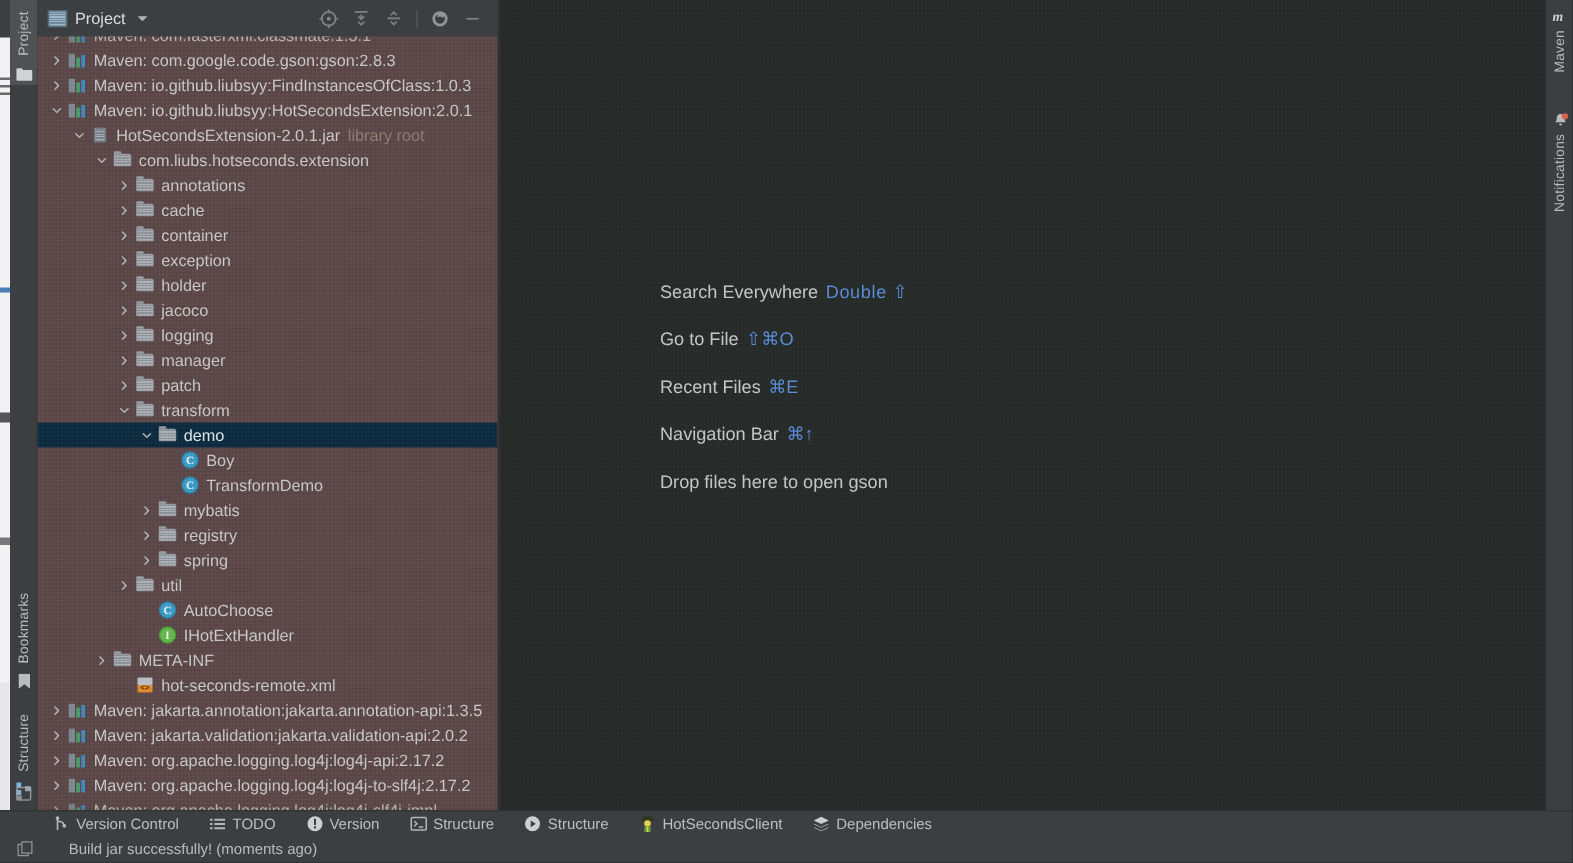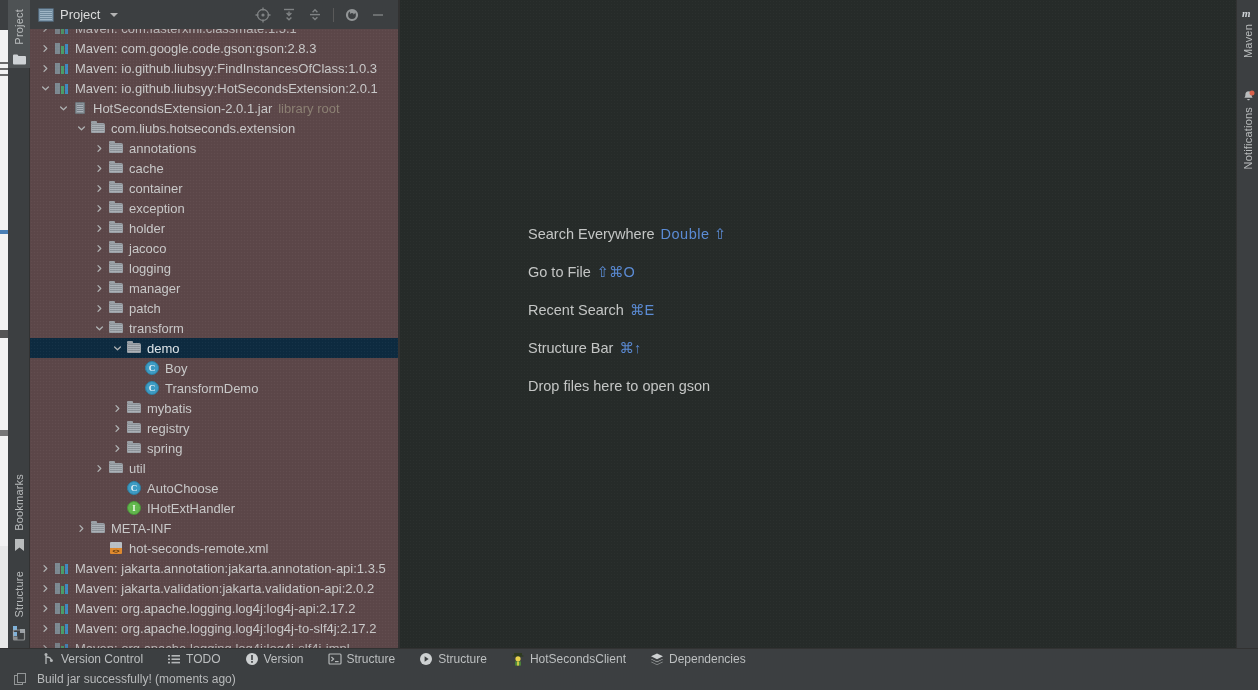--- a/index.html
+++ b/index.html
@@ -250,21 +250,21 @@
   .bbtn { display: flex; align-items: center; gap: 5px; cursor: default; }
   .bbtn .bl { font-size: 12px; color: #bcbfc0; white-space: nowrap; }
   .bico { width: 14px; height: 14px; position: relative; flex:0 0 14px; }
 
   
   .statusbar {
     position: absolute; left: 0; bottom: 0;
     width: 1258px; height: 22px;
     background: #3c3f41;
     display: flex; align-items: center;
-    padding-left: 14px; gap: 10px;
+    padding-left: 14px; gap: 28px;
   }
   .status-ico { width: 13px; height: 13px; position: relative; opacity:.8;}
   .status-ico .sq1 { position:absolute; left:0; top:2px; width:9px; height:10px; border:1px solid #a8abac;}
   .status-ico .sq2 { position:absolute; left:3px; top:0; width:9px; height:10px; border:1px solid #a8abac; background:#3c3f41;}
   .status-text { font-size: 12px; color: #b8babb; }
 
   svg { display: block; }
 </style>
 </head>
 <body>
@@ -750,24 +750,24 @@
 
   <div class="editor">
     <div class="hints">
       <div class="hint">
         <span>Search Everywhere</span><span class="key wide">Double ⇧</span>
       </div>
       <div class="hint">
         <span>Go to File</span><span class="key">⇧⌘O</span>
       </div>
       <div class="hint">
-        <span>Recent Search</span><span class="key">⌘E</span>
+        <span>Recent Files</span><span class="key">⌘E</span>
       </div>
       <div class="hint">
-        <span>Structure Bar</span><span class="key">⌘↑</span>
+        <span>Navigation Bar</span><span class="key">⌘↑</span>
       </div>
       <div class="hint">Drop files here to open gson</div>
     </div>
   </div>
 
   <div class="stripe-right">
     <div class="stripe-btn" style="top:0;height:62px;">
       <div class="stripe-label">Maven</div>
       <div class="stripe-ico">
         <svg width="12" height="12" viewBox="0 0 12 12">

